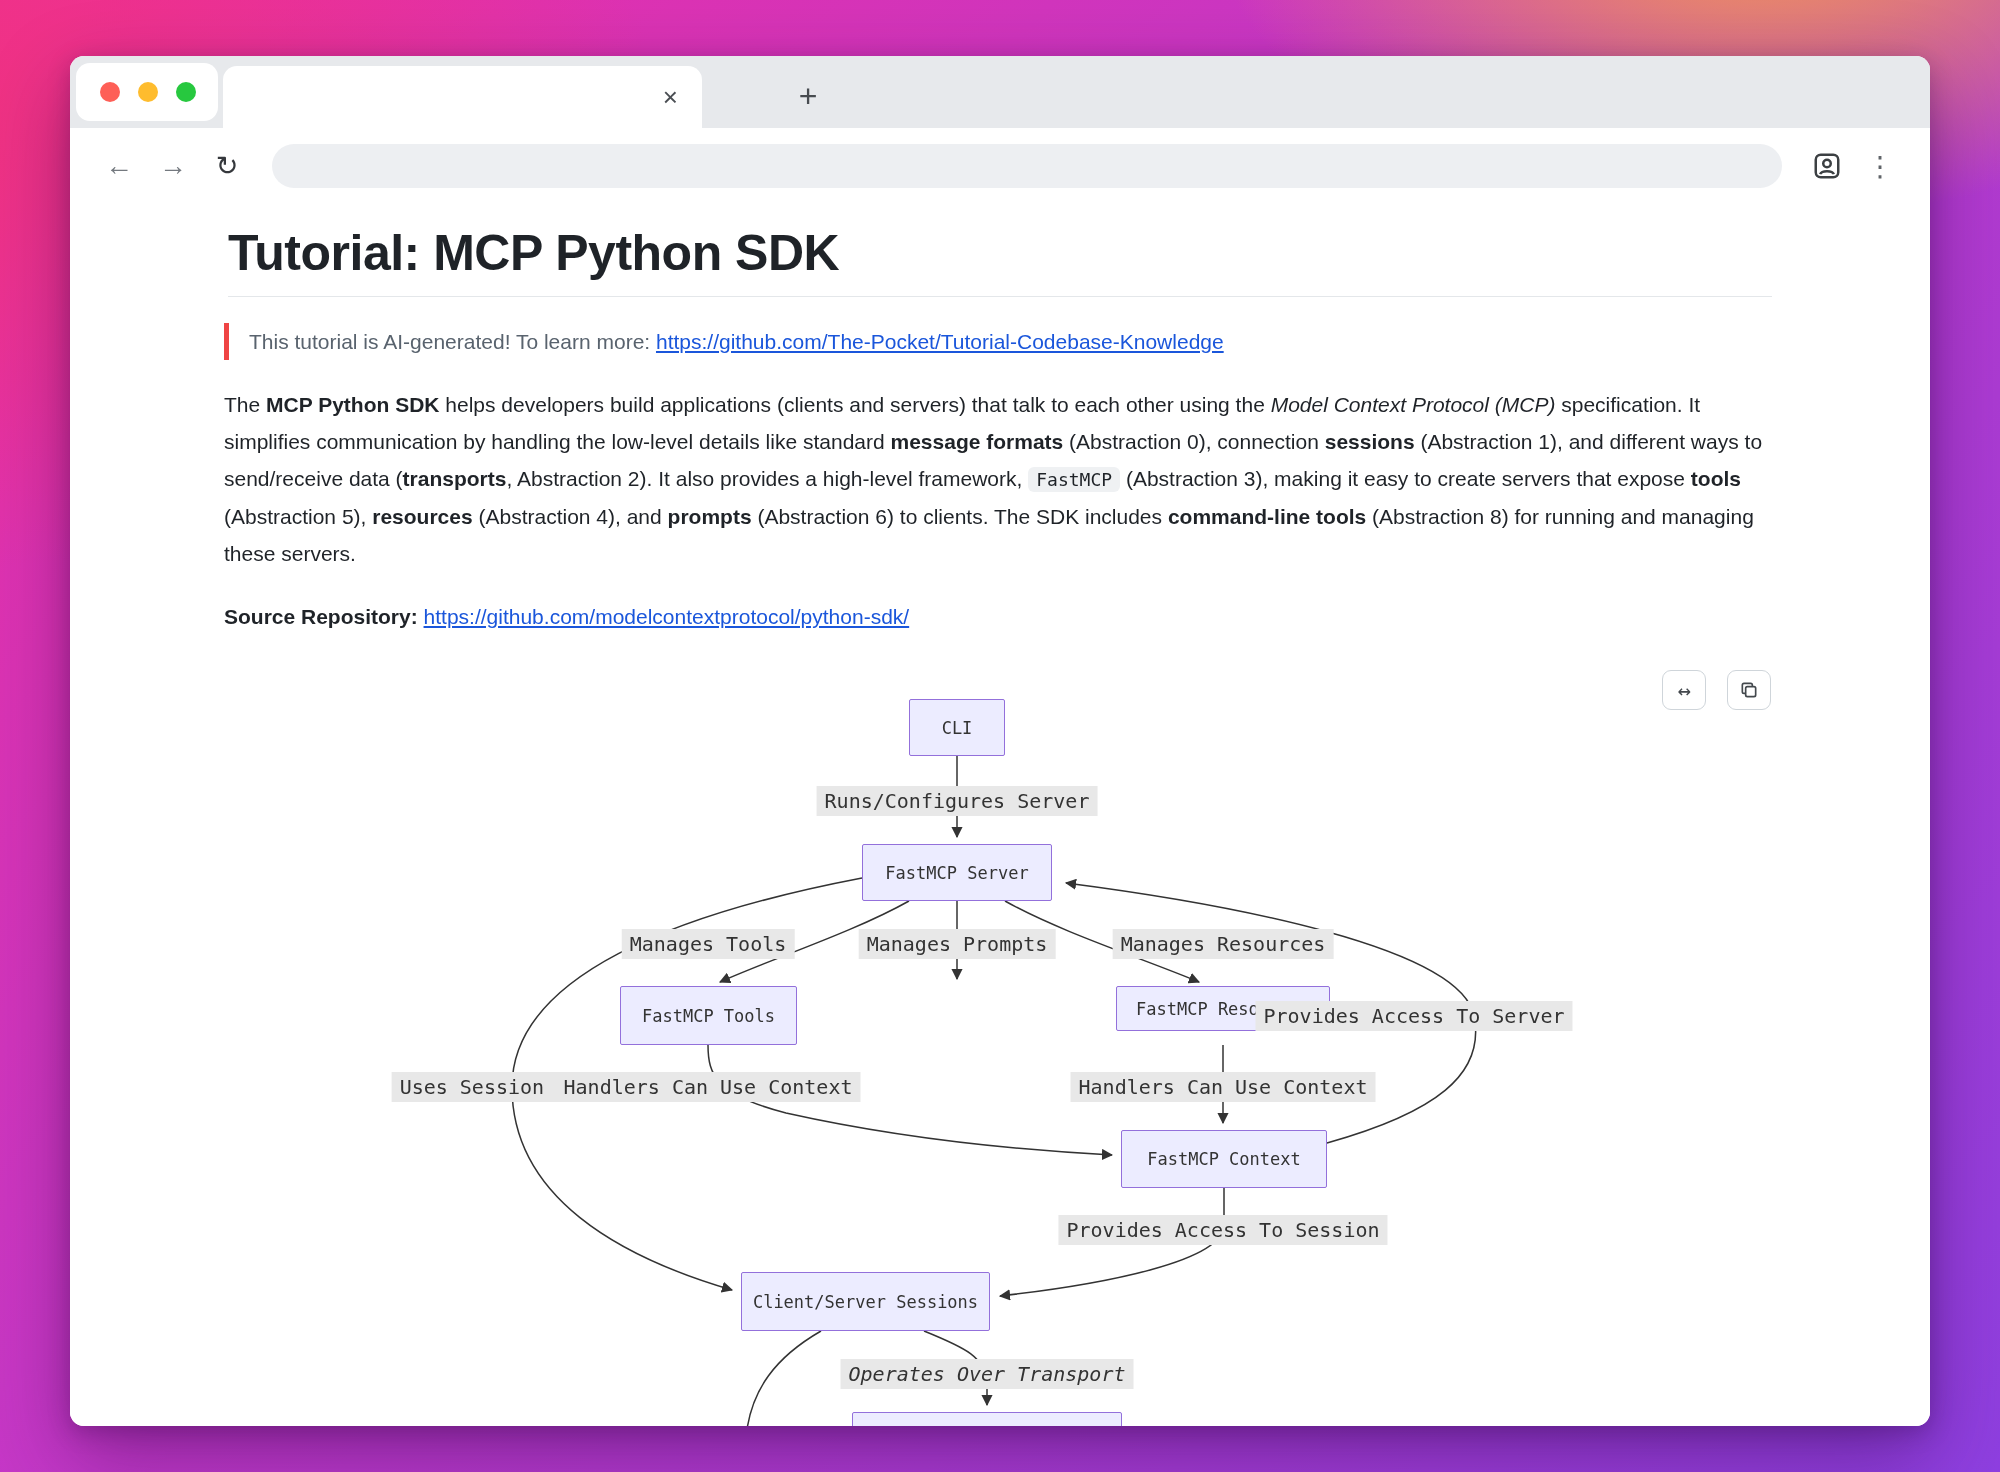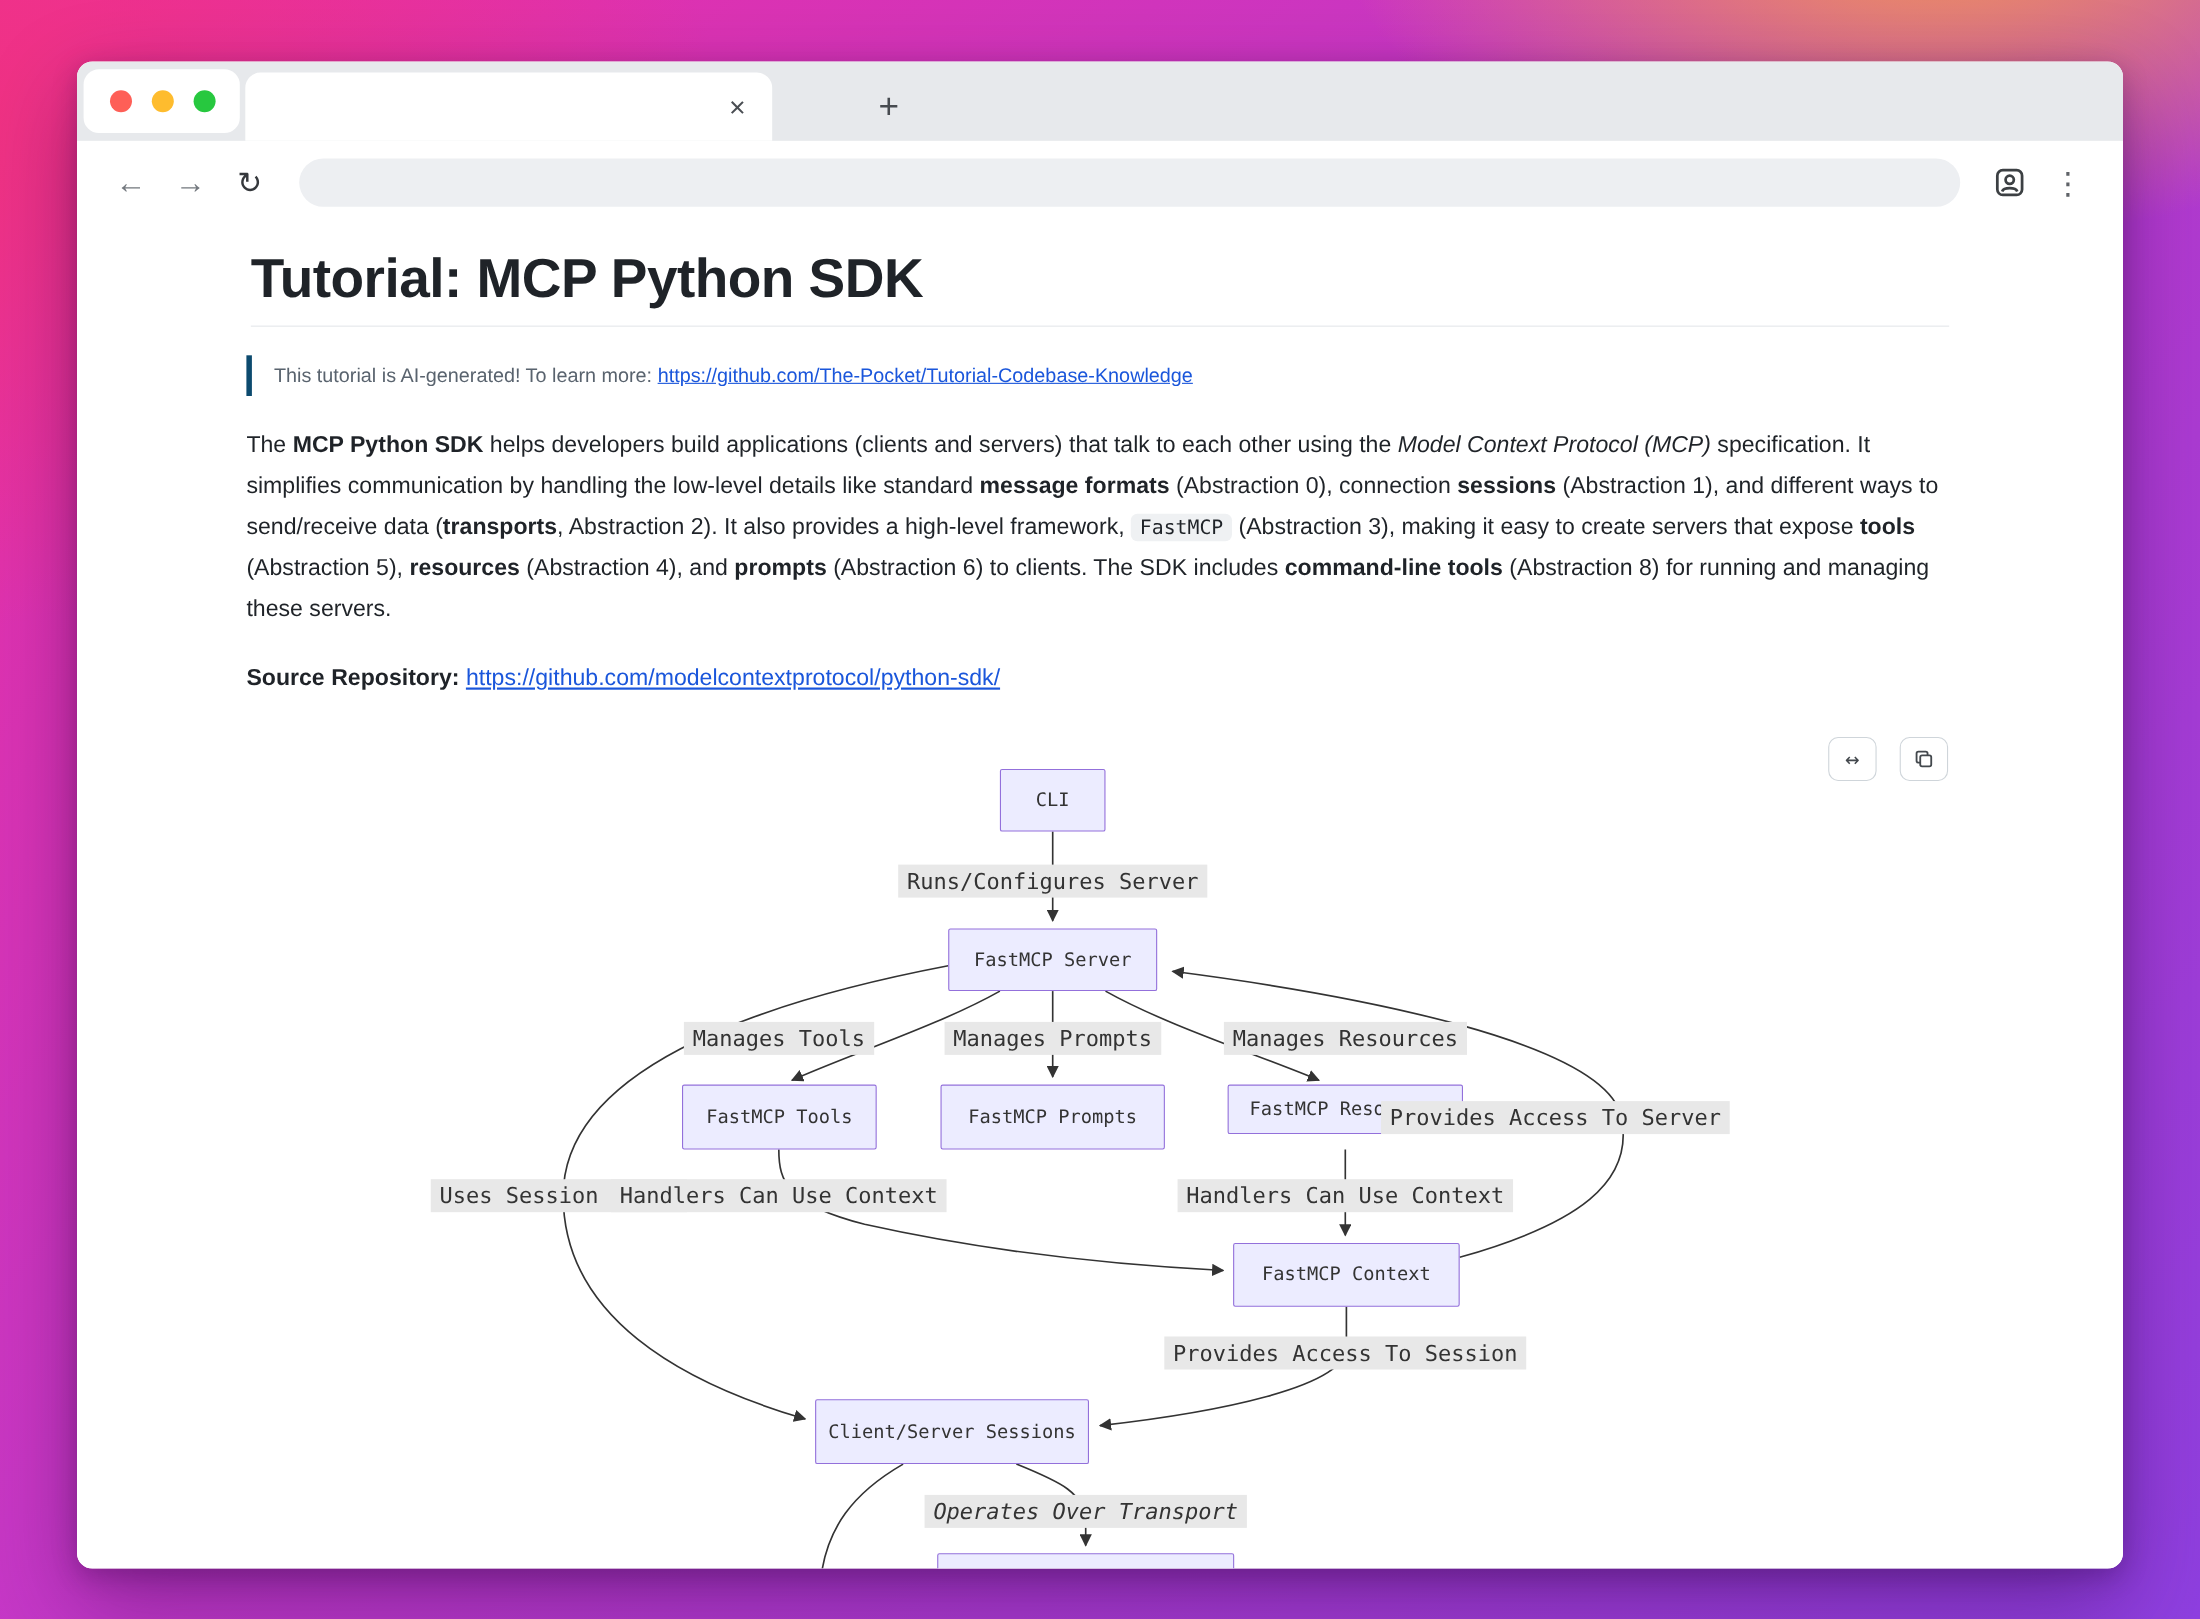--- a/index.html
+++ b/index.html
@@ -43,22 +43,22 @@
   .address-bar {
     flex:1; height:44px; margin:0 22px 0 14px; background:#edeff2; border:none; outline:none;
     border-radius:22px; font-size:18px; color:#202124; padding:0 24px;
   }
   .nav-right { display:flex; align-items:center; gap:14px; }
   .menu-dots { font-size:28px; color:#5f6368; padding:0 10px; }
   
   .page { flex:1; background:#fff; overflow:hidden; padding:10px 154px 0; color:#1f2328; }
   h1.page-title { font-size:50px; line-height:62px; font-weight:700; margin:8px 4px 0;
     padding-bottom:12px; border-bottom:1px solid #e4e7ea; letter-spacing:-.5px; }
-  blockquote.callout { margin:26px 0 0; padding:2px 0 2px 20px; border-left:5px solid #0c4a6e;
-    color:#59636e; font-size:18px; line-height:33px; }
+  blockquote.callout { margin:26px 0 0; padding:2px 0 2px 20px; border-left:5px solid #ef4444;
+    color:#59636e; font-size:21px; line-height:33px; }
   a.link { color:var(--link,#1a56db); text-decoration:underline; cursor:pointer; }
   p.intro { margin:26px 0 0; font-size:21px; line-height:37px; }
   p.source-line { margin:26px 0 0; font-size:21px; line-height:37px; }
   .code { font-family:"DejaVu Sans Mono", monospace; font-size:18px; background:#eff1f3;
     border-radius:6px; padding:2px 8px; }
   
   .diagram { position:relative; margin-top:10px; height:792px; font-family:"DejaVu Sans Mono", monospace; }
   .diagram svg.edges { position:absolute; left:0; top:0; pointer-events:none; }
   .node {
     position:absolute; background:var(--node-fill,#ECECFF); border:1.5px solid var(--node-border,#9370DB);
@@ -143,21 +143,20 @@
             <path d="M1103,498 C1210,468 1262,430 1250,371 C1237,302 1005,259 842,238" marker-end="url(#arrow)"></path>
             <path d="M1000,543 L1000,580 C1000,616 882,639 776,651" marker-end="url(#arrow)"></path>
             <path d="M700,686 C742,703 761,712 763,738 L763,760" marker-end="url(#arrow)"></path>
             <path d="M597,686 C552,712 527,744 522,792"></path>
           </g>
         </svg>
 
         <div class="node" style="left:685px;top:54px;width:96px;height:57px;">CLI</div>
         <div class="node" style="left:638px;top:199px;width:190px;height:57px;">FastMCP Server</div>
         <div class="node" style="left:396px;top:341px;width:177px;height:59px;">FastMCP Tools</div>
-        <div class="node" style="left:631px;top:341px;width:204px;height:59px;">FastMCP Prompts</div>
         <div class="node" style="left:892px;top:341px;width:214px;height:45px;">FastMCP Resources</div>
         <div class="node" style="left:897px;top:485px;width:206px;height:58px;">FastMCP Context</div>
         <div class="node" style="left:517px;top:627px;width:249px;height:59px;">Client/Server Sessions</div>
         <div class="node" style="left:628px;top:767px;width:270px;height:60px;"></div>
 
         <div class="edge-label" style="left:733px;top:156px;">Runs/Configures Server</div>
         <div class="edge-label" style="left:484px;top:299px;">Manages Tools</div>
         <div class="edge-label" style="left:733px;top:299px;">Manages Prompts</div>
         <div class="edge-label" style="left:999px;top:299px;">Manages Resources</div>
         <div class="edge-label" style="left:1190px;top:371px;">Provides Access To Server</div>

